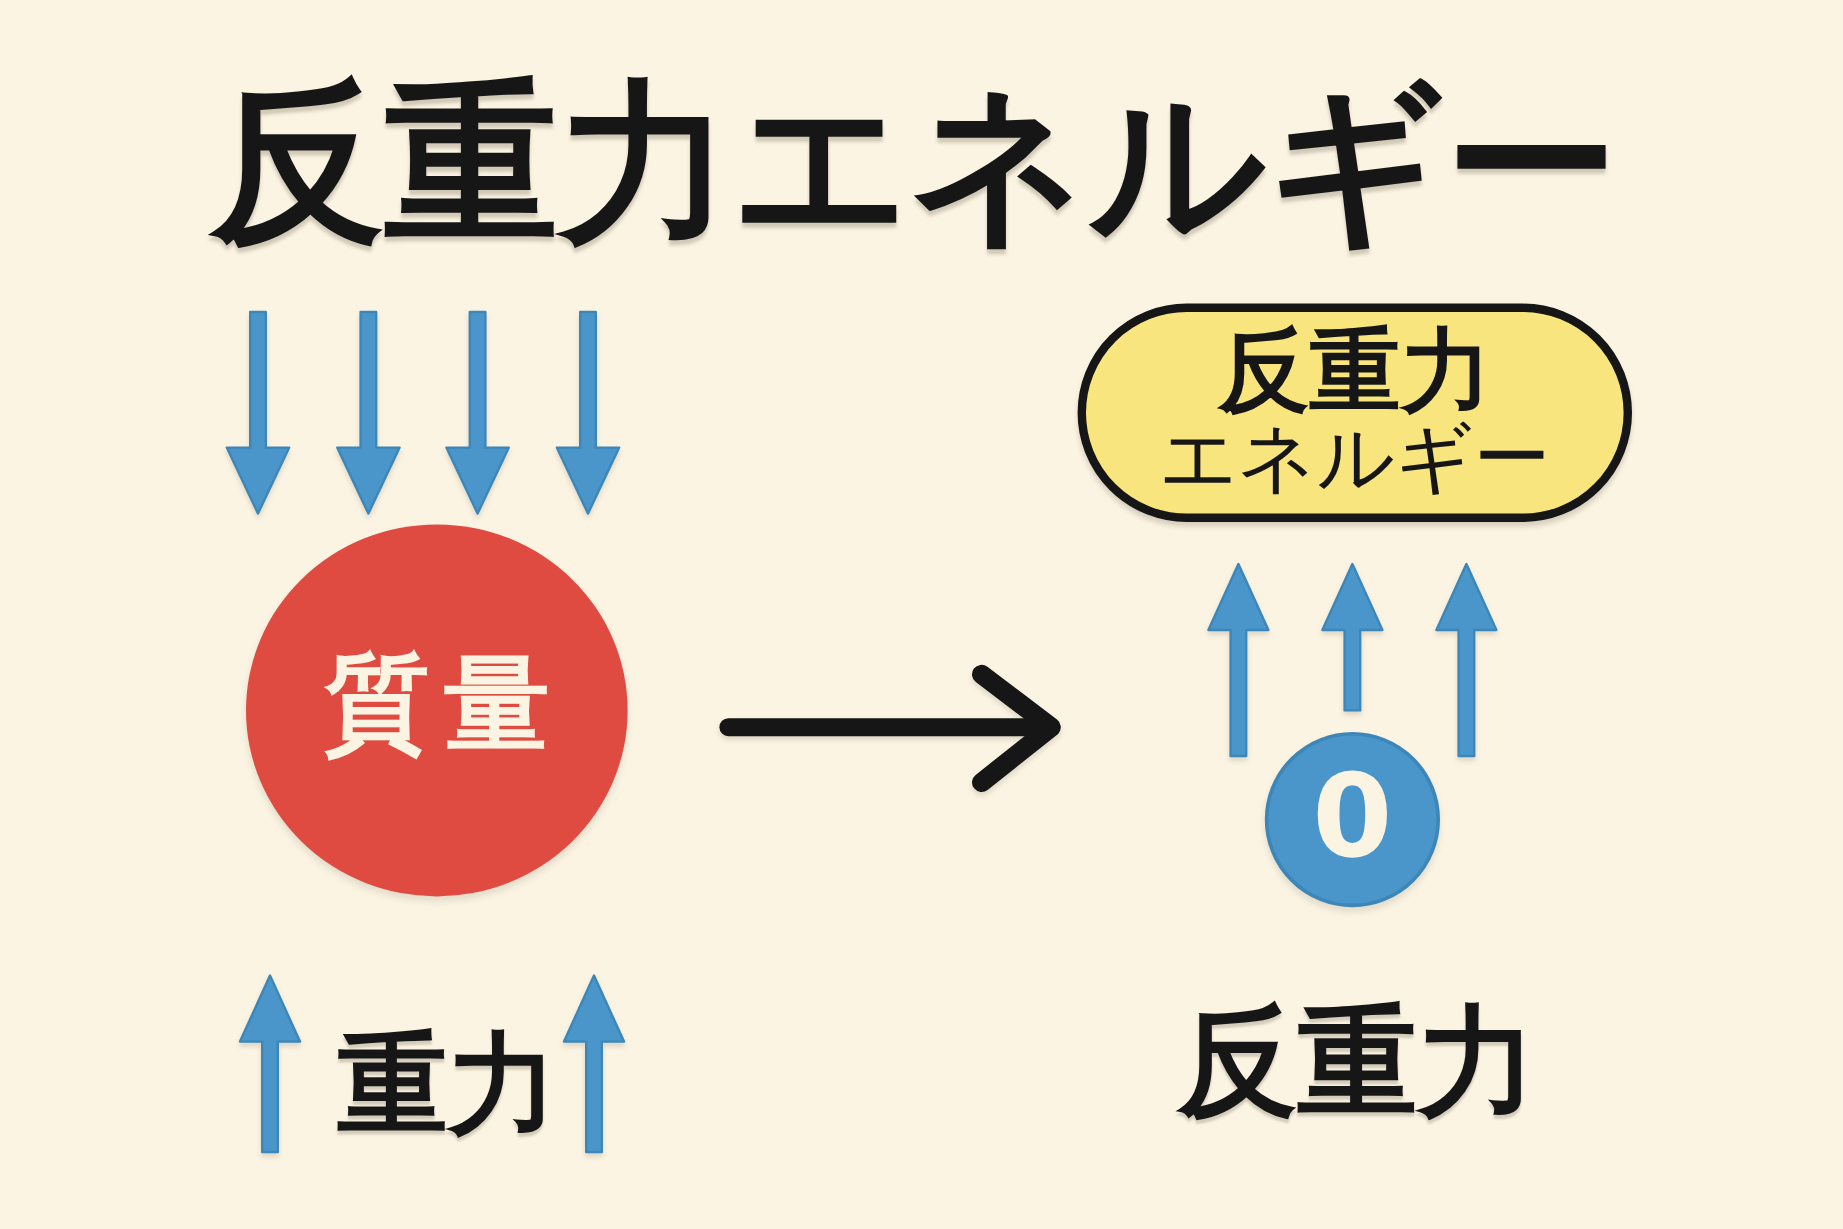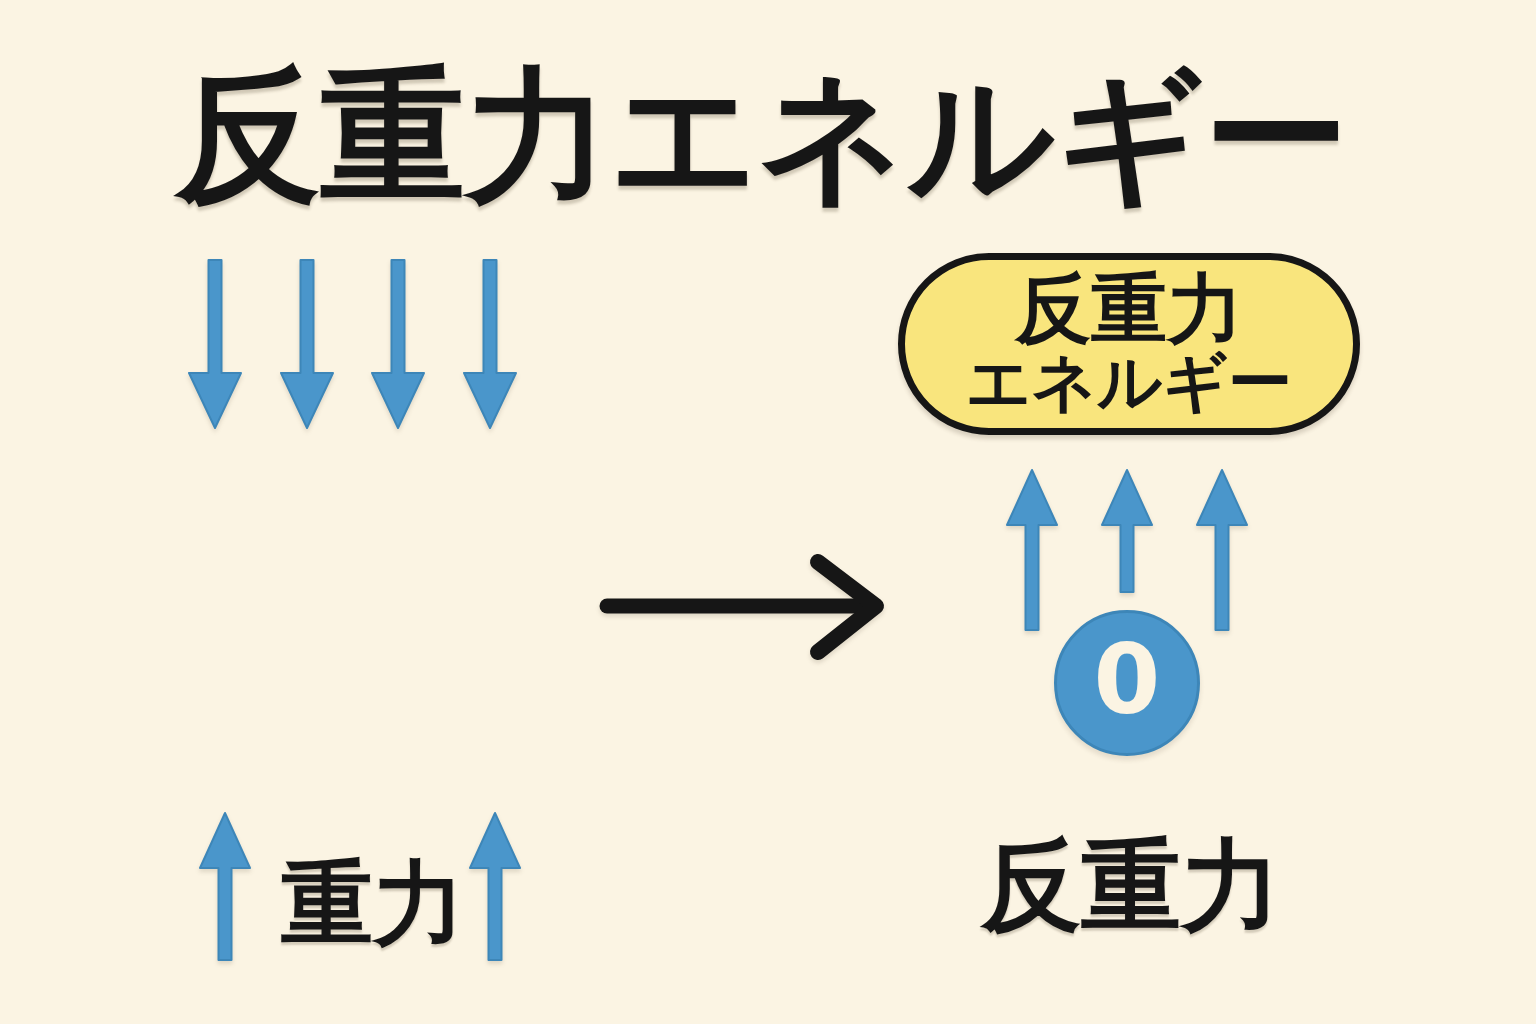--- a/index.html
+++ b/index.html
@@ -86,21 +86,21 @@
     box-shadow: 0 4px 4px rgba(60,45,25,0.18);
   }
   .energy-line1 {
     font-size: 76px;
     font-weight: 800;
     color: #161616;
     line-height: 1.0;
   }
   .energy-line2 {
     font-size: 64px;
-    font-weight: 700;
+    font-weight: 400;
     color: #161616;
     line-height: 1.1;
   }
   .zero-circle {
     position: absolute;
     left: 1054px; top: 610px;
     width: 146px; height: 146px;
     border-radius: 50%;
     background: #4A96CB;
     border: 3px solid #3D86B8;
@@ -137,20 +137,23 @@
     <g>
       <path d="M607,606 L869,606" fill="none" stroke-width="15" stroke-linecap="round" stroke="#161616"></path>
       <path d="M818,562 L876,606 L818,652" fill="none" stroke-width="16" stroke-linecap="round" stroke-linejoin="round" stroke="#161616"></path>
     </g>
 
     <path class="arrow-blue" d="M1032,470 L1057,525 L1038.5,525 L1038.5,630 L1025.5,630 L1025.5,525 L1007,525 Z" fill="#4A96CB"></path>
     <path class="arrow-blue" d="M1127,470 L1152,525 L1133.5,525 L1133.5,592 L1120.5,592 L1120.5,525 L1102,525 Z" fill="#4A96CB"></path>
     <path class="arrow-blue" d="M1222,470 L1247,525 L1228.5,525 L1228.5,630 L1215.5,630 L1215.5,525 L1197,525 Z" fill="#4A96CB"></path>
   </svg>
 
+  <div class="mass-circle">
+    <span class="mass-label">質量</span>
+  </div>
 
   <div class="abs-center side-label" style="left:373px; top:904px;">重力</div>
 
   <div class="energy-box">
     <span class="energy-line1">反重力</span>
     <span class="energy-line2">エネルギー</span>
   </div>
 
   <div class="zero-circle">
     <span class="zero-label">0</span>

